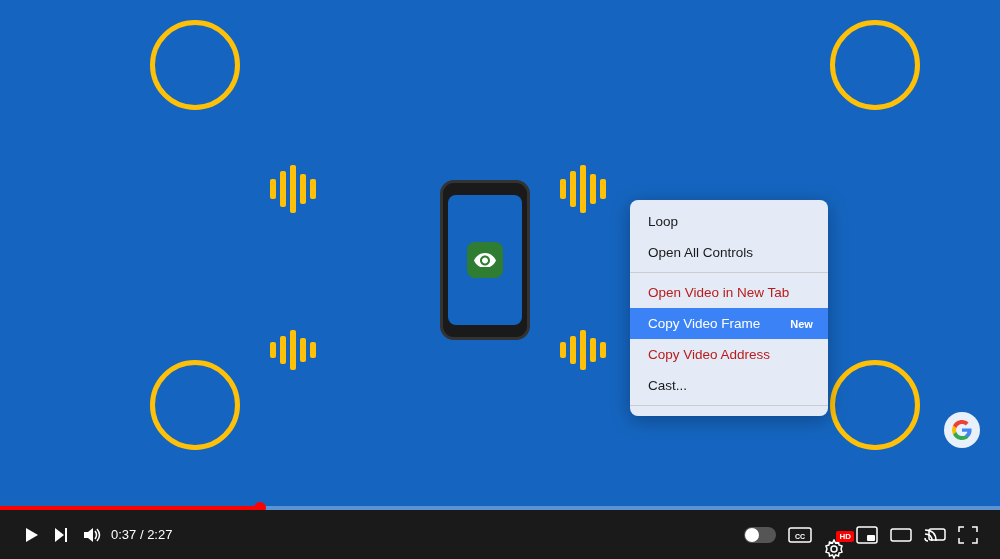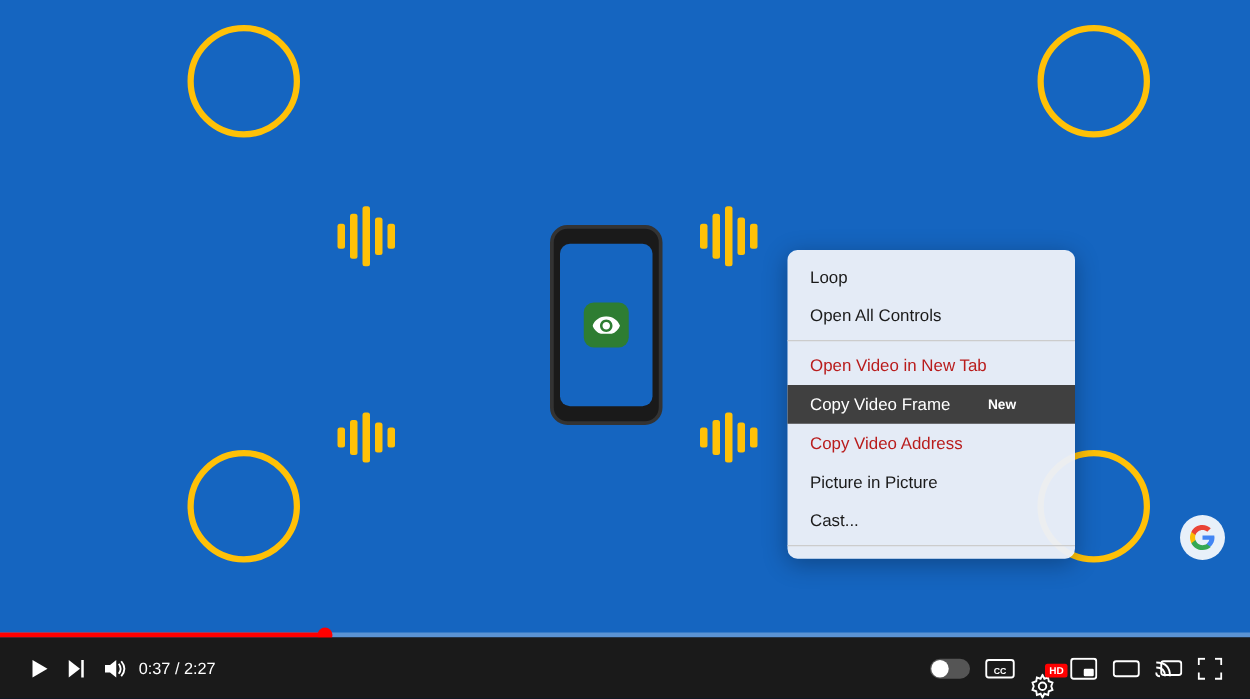--- a/index.html
+++ b/index.html
@@ -76,39 +76,39 @@
       display: flex;
       align-items: center;
       justify-content: center;
     }
 
     
     #context-menu {
       position: absolute;
       top: 200px;
       left: 630px;
-      width: 230px;
+      width: 198px;
       background: rgba(235, 240, 248, 0.97);
       border-radius: 8px;
       box-shadow: 0 4px 20px rgba(0,0,0,0.3);
       padding: 6px 0;
       z-index: 100;
     }
     .menu-item {
       padding: 8px 18px;
       font-size: 13.5px;
       color: #1a1a1a;
       cursor: pointer;
       display: flex;
       align-items: center;
       gap: 8px;
       white-space: nowrap;
     }
     .menu-item.active {
-      background: #404040;
+      background: #3b82f6;
       color: #fff;
     }
     .menu-item.disabled {
       color: #b91c1c;
     }
     .menu-item .new-badge {
       font-size: 11px;
       color: #1a73e8;
       font-weight: 600;
       margin-left: 22px;
@@ -314,23 +314,20 @@
 
     <div class="menu-item active">
       <span>Copy Video Frame</span>
       <span class="new-badge">New</span>
     </div>
 
     <div class="menu-item disabled">
       <span>Copy Video Address</span>
     </div>
 
-    <div class="menu-item">
-      <span>Picture in Picture</span>
-    </div>
 
     <div class="menu-item">
       <span>Cast...</span>
     </div>
 
     <div class="menu-divider"></div>
 
   </div>
 
   <div id="google-logo">

